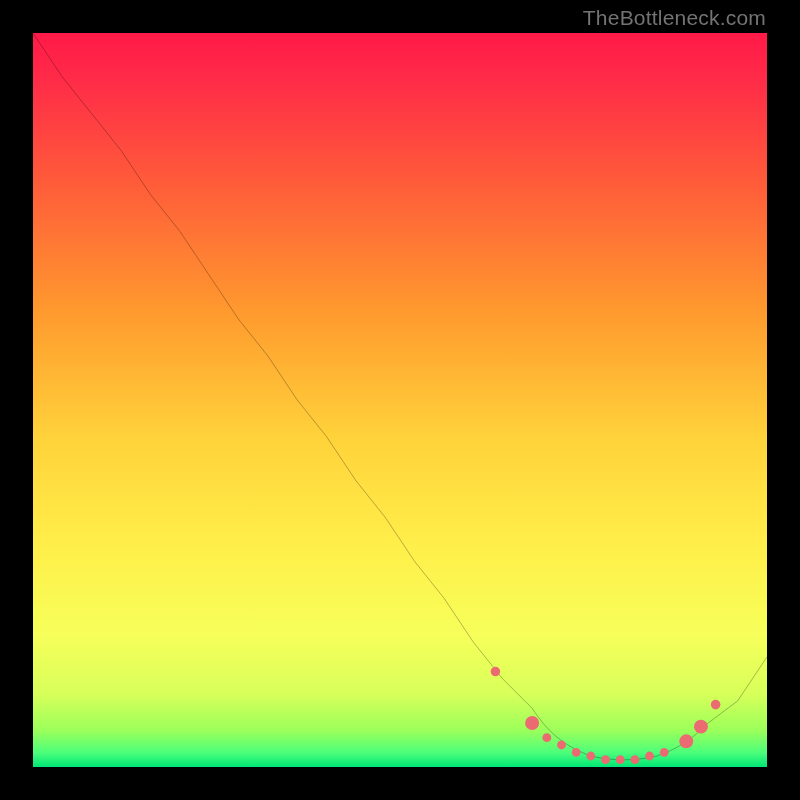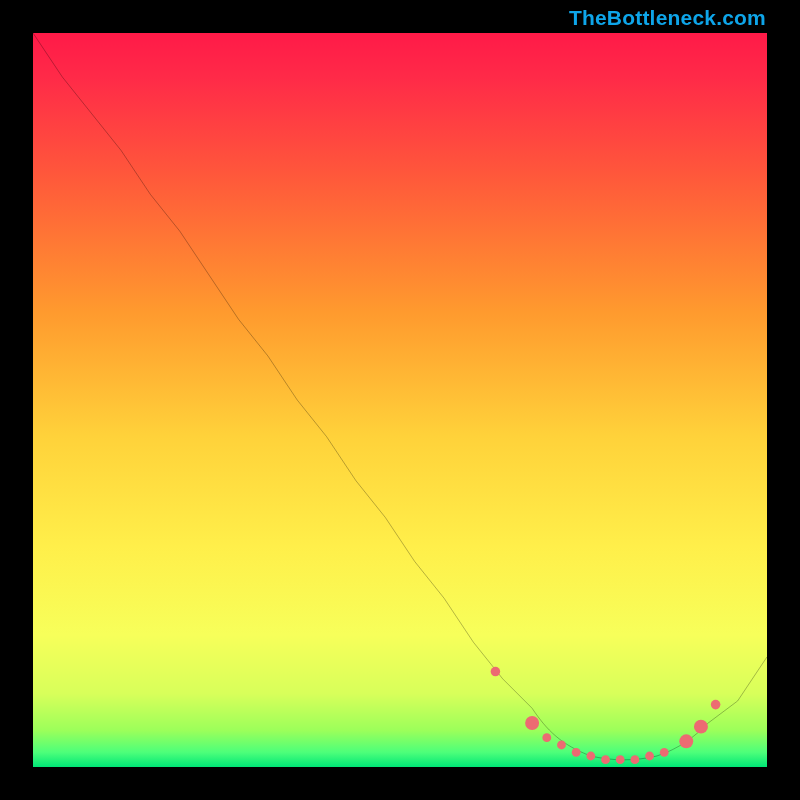--- a/index.html
+++ b/index.html
@@ -36,23 +36,22 @@
     width: 734px;
     height: 734px;
     overflow: visible;
   }
   .watermark {
     position: absolute;
     top: 6px;
     right: 34px;
     font-family: Arial, Helvetica, sans-serif;
     font-size: 21px;
-    color: #0ea5e9;
+    color: #737373;
     letter-spacing: 0.2px;
-    font-weight: bold;
   }
 </style>
 </head>
 <body>
 
 <div class="frame">
 
   <div class="plot">
 
     <svg class="gradient" viewBox="0 0 734 734" preserveAspectRatio="none" width="734" height="734">

